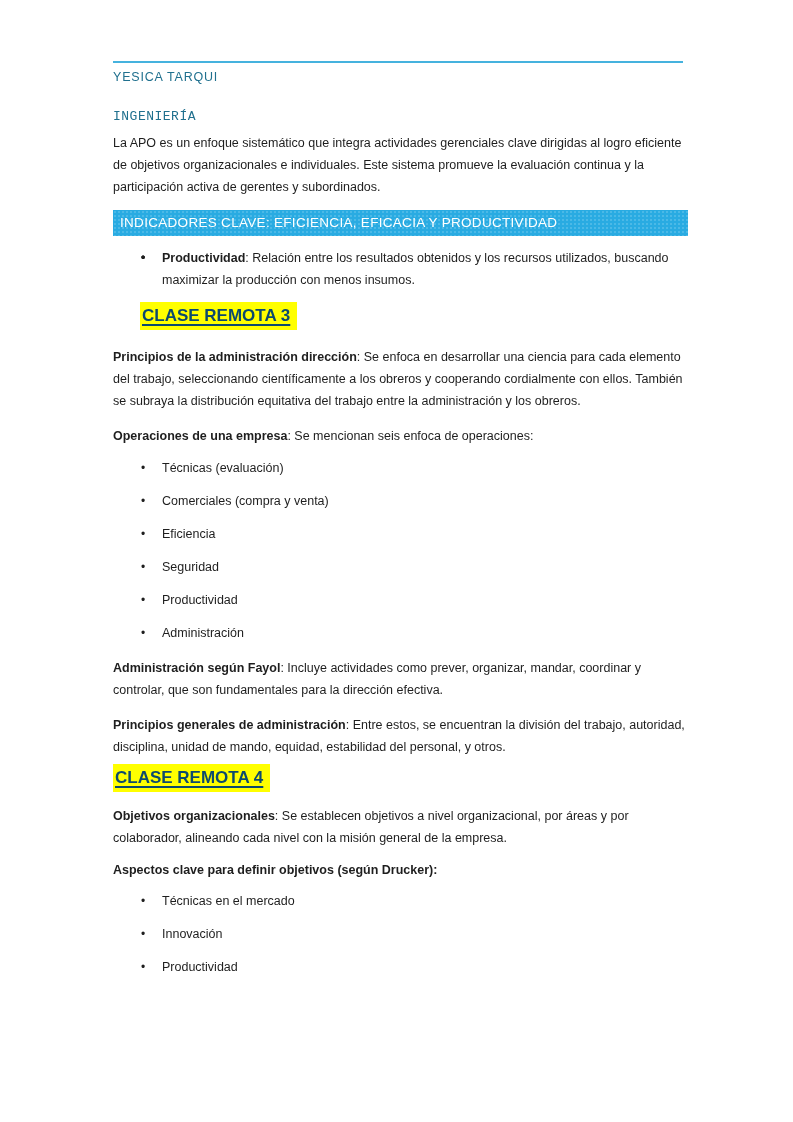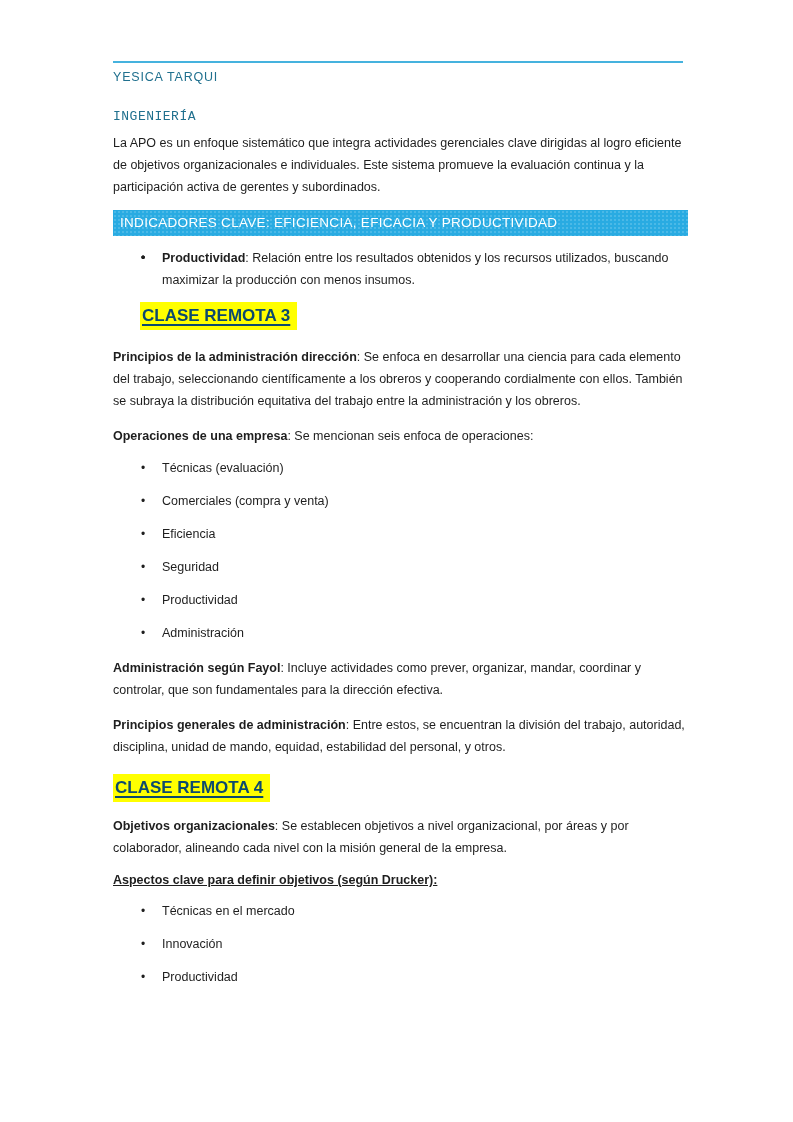--- a/index.html
+++ b/index.html
@@ -79,37 +79,37 @@
   ul.doc-list .bullet {
     position: absolute;
     left: 28px;
     top: 0;
     font-size: 12px;
   }
   .term { font-weight: bold; }
   .bold-all { font-weight: bold; }
   .clase-row { margin-top: 2px; }
   .clase-row.indent { padding-left: 27px; }
-  .clase-row.row4 { margin-top: 16px; }
+  .clase-row.row4 { margin-top: 6px; }
   .clase-heading {
     display: inline-block;
     background: #ffff00;
     color: #0c4a6e;
     font-size: 17px;
     font-weight: bold;
     line-height: 21px;
     padding: 3px 7px 4px 2px;
     text-decoration: underline;
     text-decoration-thickness: 2px;
     text-underline-offset: 3px;
   }
   .p-first { margin-top: 16px; }
   .after-list { margin-top: 13px; }
   ul.ops { margin-top: 10px; }
-  .aspects-heading { margin-top: 10px; text-decoration: underline; }
+  .aspects-heading { margin-top: 10px; }
 </style>
 </head>
 <body>
 
 <div class="page">
 
   <div class="title-rule"></div>
 
   <div class="author">YESICA TARQUI</div>
 

